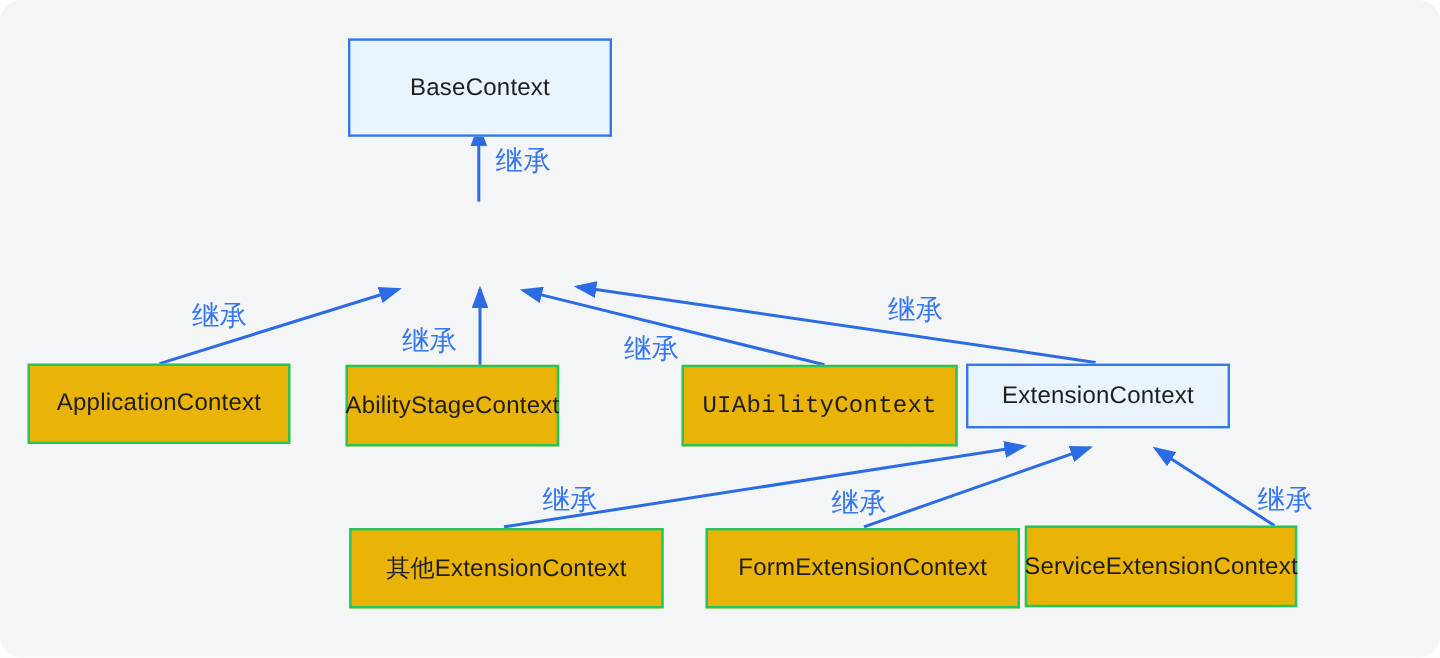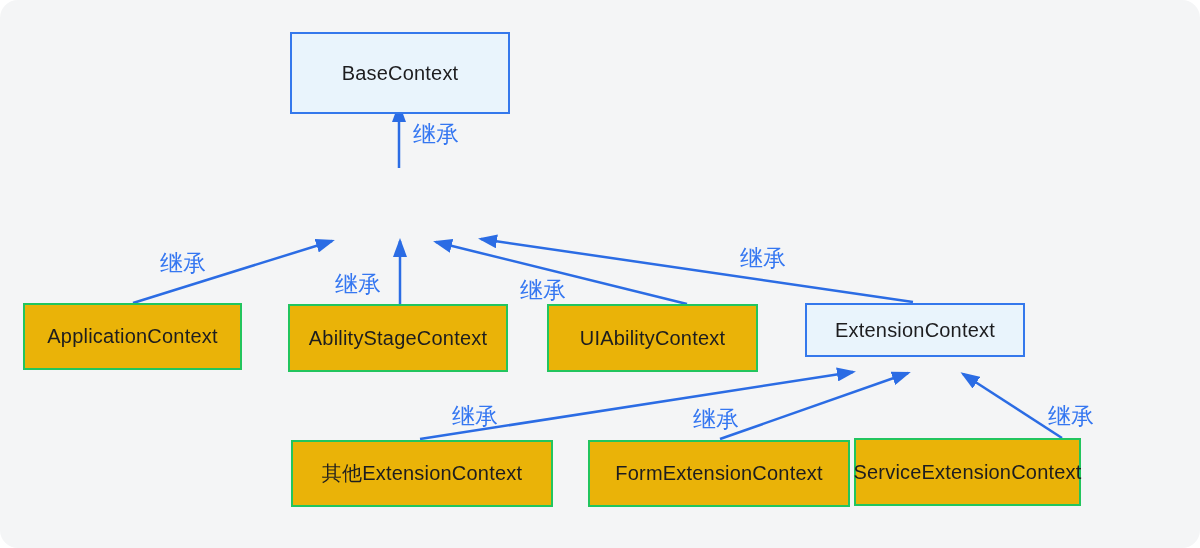--- a/index.html
+++ b/index.html
@@ -45,22 +45,22 @@
     position: absolute;
     font-size: 23px;
     color: #3577f1;
     white-space: nowrap;
     z-index: 3;
   }
   
   .n-base     { left: 290px; top: 32px;  width: 220px; height: 82px; }
   .n-context  { left: 290px; top: 168px; width: 220px; height: 68px; }
   .n-app      { left: 23px;  top: 303px; width: 219px; height: 67px; }
-  .n-stage    { left: 288px; top: 304px; width: 220px; height: 68px; }
-  .n-ui       { left: 547px; top: 304px; width: 211px; height: 68px; }
+  .n-stage    { left: 288px; top: 304px; width: 178px; height: 68px; }
+  .n-ui       { left: 568px; top: 304px; width: 230px; height: 68px; font-family: Liberation Mono, monospace; }
   .n-ext      { left: 805px; top: 303px; width: 220px; height: 54px; }
   .n-other    { left: 291px; top: 440px; width: 262px; height: 67px; }
   .n-form     { left: 588px; top: 440px; width: 262px; height: 67px; }
   .n-service  { left: 854px; top: 438px; width: 227px; height: 68px; }
   
   .l-base    { left: 413px;  top: 119px; }
   .l-app     { left: 160px;  top: 248px; }
   .l-stage   { left: 335px;  top: 269px; }
   .l-ui      { left: 520px;  top: 275px; }
   .l-ext     { left: 740px;  top: 243px; }

